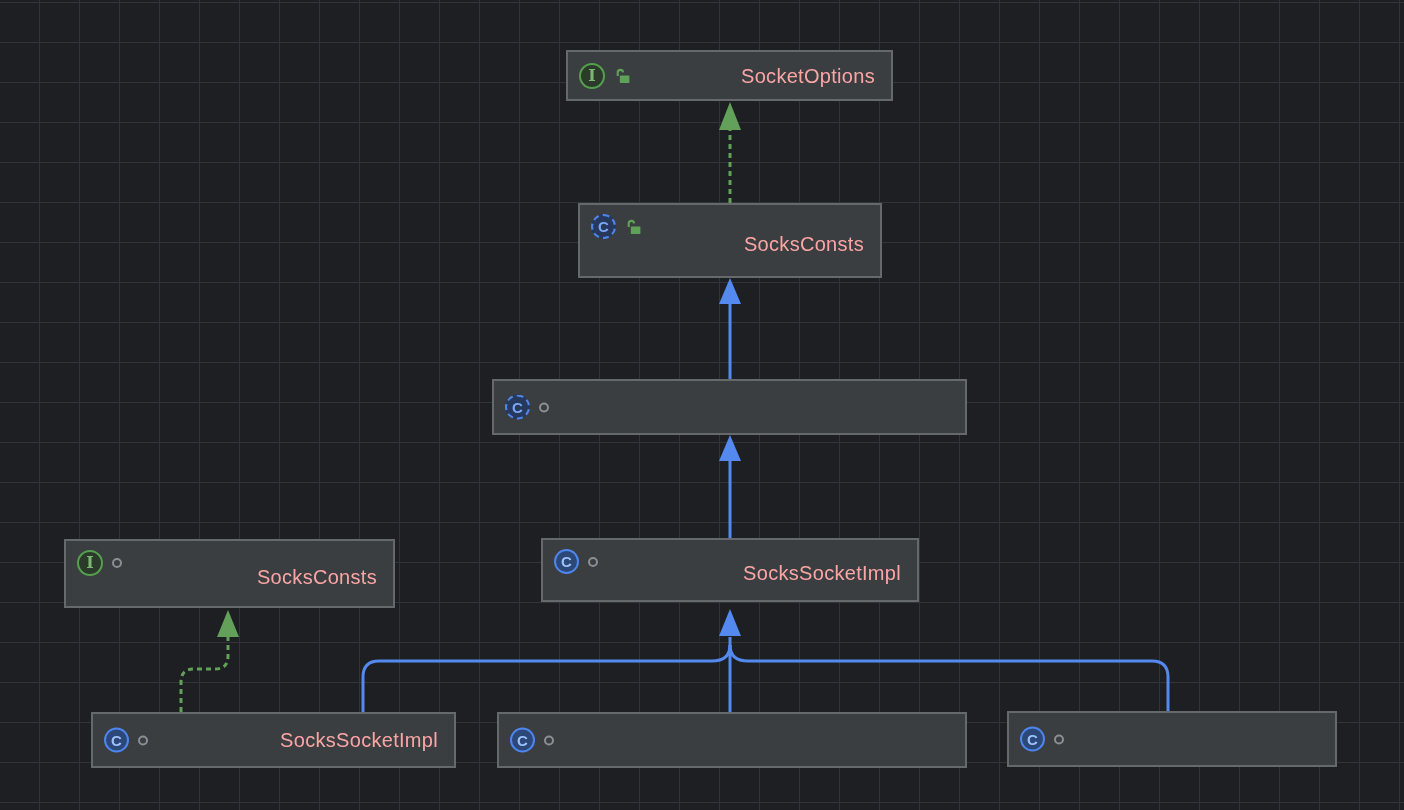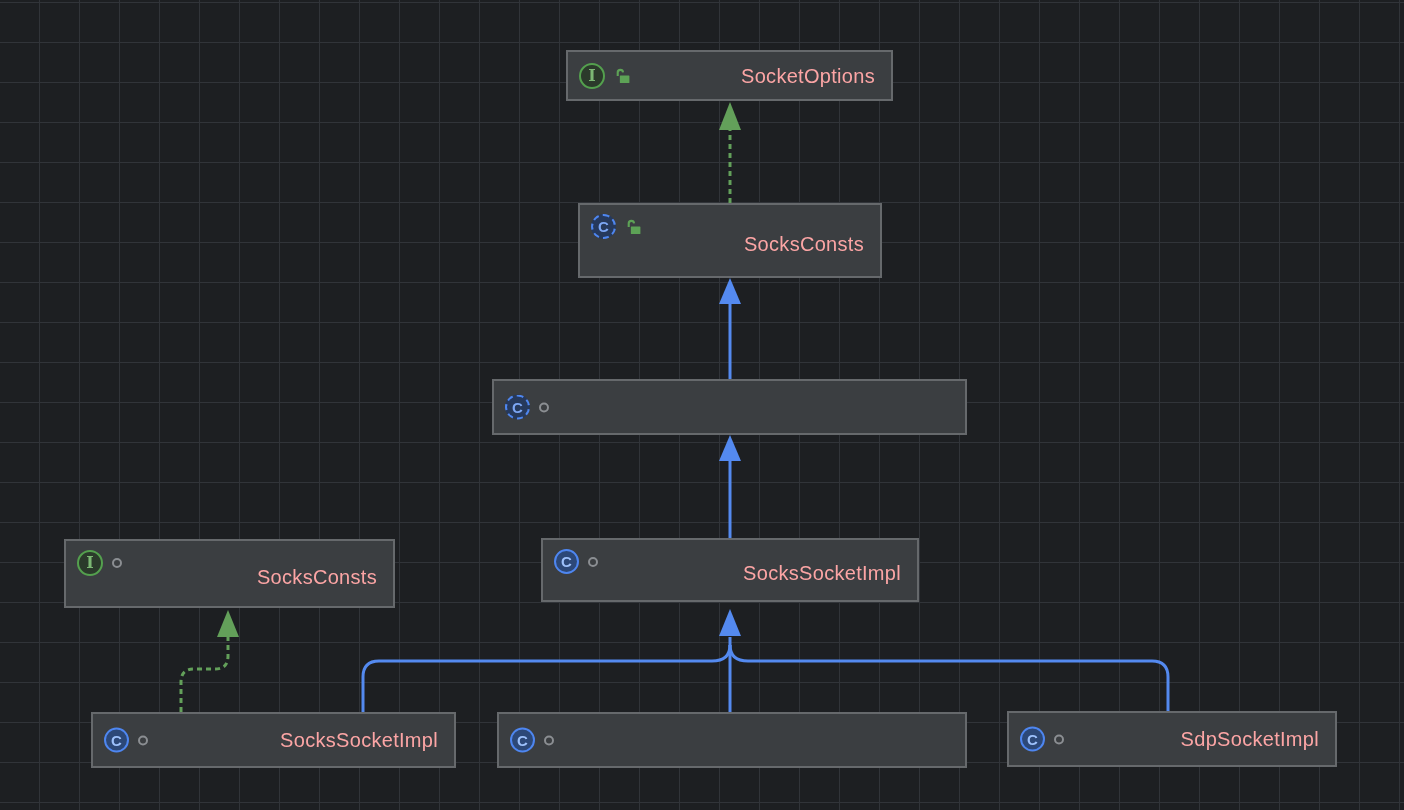--- a/index.html
+++ b/index.html
@@ -148,14 +148,13 @@
     <span class="cicon solid">C</span>
     <span class="viscircle"></span>
   </div>
 </div>
 
 <div class="node" style="left:1007px;top:711px;width:330px;height:56px">
   <div class="icons">
     <span class="cicon solid">C</span>
     <span class="viscircle"></span>
   </div>
-  <span class="label">SdpSocketImpl</span>
 </div>
 
 </body></html>

